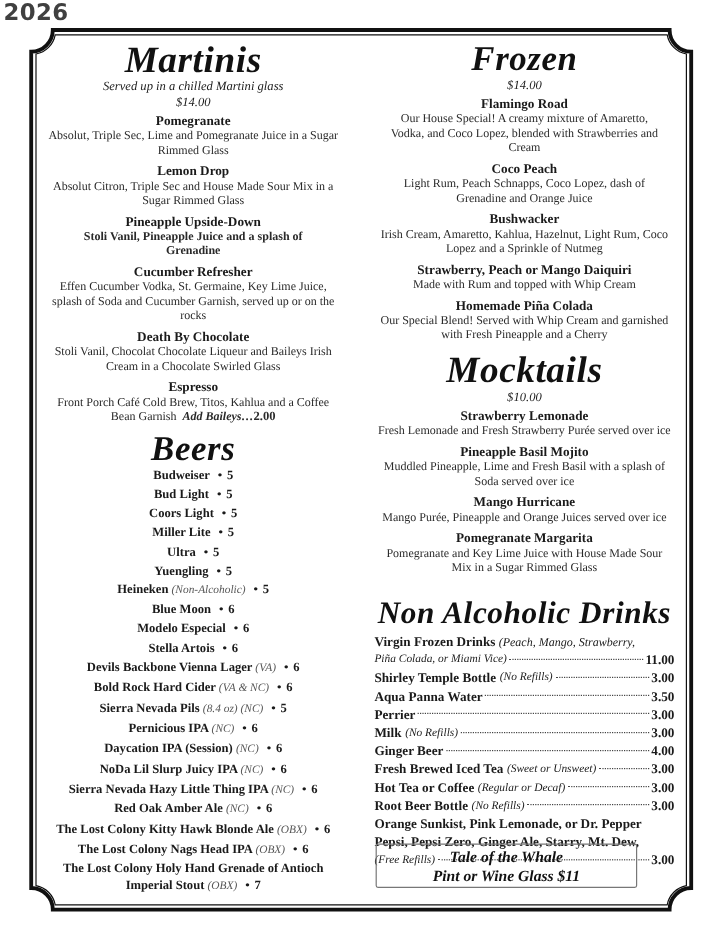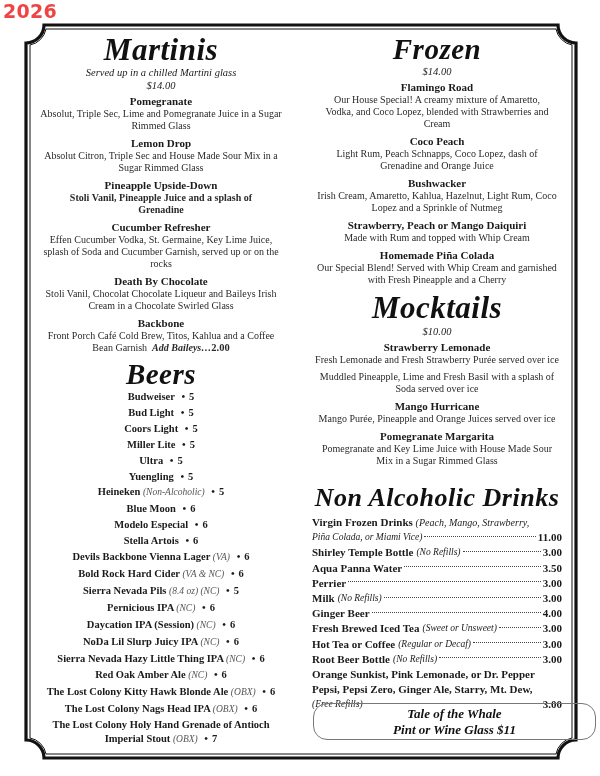--- a/index.html
+++ b/index.html
@@ -1,17 +1,17 @@
 <!DOCTYPE html>
 <html><head>
 <meta charset="utf-8">
 <style>
   html, body { margin:0; padding:0; background:#ffffff; }
   body { width:600px; height:776px; position:relative; overflow:hidden; font-family:"Liberation Serif", "DejaVu Serif", serif; color:#1a1a1a; }
-  .year { position:absolute; left:3px; top:0px; font-family:"DejaVu Sans", "Liberation Sans", sans-serif; font-weight:bold; font-size:19px; letter-spacing:0.3px; color:#ef4444; }
+  .year { position:absolute; left:3px; top:0px; font-family:"DejaVu Sans", "Liberation Sans", sans-serif; font-weight:bold; font-size:19px; letter-spacing:0.3px; color:#404040; }
   .frame { position:absolute; left:0; top:0; width:600px; height:776px; pointer-events:none; }
   .col { position:absolute; text-align:center; }
   .left { left:32px; top:33px; width:258px; }
   .right { left:306px; top:33px; width:262px; }
   .script { font-family:"Liberation Serif", "DejaVu Serif", serif; font-style:italic; font-weight:bold; letter-spacing:0.5px; color:#111; }
   .h-martinis { font-size:31px; line-height:34px; }
   .h-frozen { font-size:29px; line-height:32px; }
   .h-beers { font-size:29px; line-height:30px; margin-top:4px; }
   .h-mock { font-size:31px; line-height:34px; margin-top:2px; }
   .h-nad { font-size:26px; line-height:30px; margin-top:16px; }
@@ -25,21 +25,21 @@
   .beer { font-weight:bold; font-size:10.5px; line-height:15.9px; }
   .beer .note { font-style:italic; font-weight:normal; color:#555; font-size:9.5px; }
   .nad { text-align:left; margin-top:2px; }
   .nrow { display:flex; align-items:center; font-size:11px; line-height:15.2px; }
   .nrow .nm { font-weight:bold; white-space:nowrap; }
   .nrow .nt { font-style:italic; font-weight:normal; font-size:9.5px; margin-left:3px; white-space:nowrap; }
   .nrow .dots { flex:1; border-bottom:1px dotted #444; margin:0 2px 3px 2px; }
   .nrow .pr { font-weight:bold; white-space:nowrap; }
   .nline { font-size:11px; line-height:15.2px; font-weight:bold; white-space:nowrap; }
   .nline .nt { font-style:italic; font-weight:normal; font-size:10px; }
-  .whale { position:absolute; left:313px; top:703px; width:283px; height:37px; border:1.5px solid #777; border-radius:14px; text-align:center; box-sizing:border-box; }
+  .whale { position:absolute; left:313px; top:703px; width:218px; height:37px; border:1.5px solid #777; border-radius:2px; text-align:center; box-sizing:border-box; }
   .whale div { font-family:"Liberation Serif", "DejaVu Serif", serif; font-style:italic; font-weight:bold; font-size:13px; line-height:16px; color:#111; }
 </style>
 </head>
 <body>
 
 <div class="year">2026</div>
 
 <svg class="frame" viewBox="0 0 600 776" xmlns="http://www.w3.org/2000/svg">
   <path d="M44,25 L558,25 A18,18 0 0 0 576,43 L576,740 A18,18 0 0 0 558,758 L44,758 A18,18 0 0 0 26,740 L26,43 A18,18 0 0 0 44,25 Z" fill="none" stroke="#111" stroke-width="3.2"></path>
   <path d="M46,29 L556,29 A20,20 0 0 0 572,45 L572,738 A20,20 0 0 0 556,754 L46,754 A20,20 0 0 0 30,738 L30,45 A20,20 0 0 0 46,29 Z" fill="none" stroke="#111" stroke-width="1"></path>
@@ -64,21 +64,21 @@
   </div>
   <div class="item">
     <div class="iname">Cucumber Refresher</div>
     <div class="idesc" style="padding:0 8px;">Effen Cucumber Vodka, St. Germaine, Key Lime Juice, splash of Soda and Cucumber Garnish, served up or on the rocks</div>
   </div>
   <div class="item">
     <div class="iname">Death By Chocolate</div>
     <div class="idesc">Stoli Vanil, Chocolat Chocolate Liqueur and Baileys Irish Cream in a Chocolate Swirled Glass</div>
   </div>
   <div class="item">
-    <div class="iname">Backbone</div>
+    <div class="iname">Espresso</div>
     <div class="idesc" style="padding:0 10px;">
       <span>Front Porch Café Cold Brew, Titos, Kahlua and a Coffee Bean Garnish</span>
       &nbsp;<i>Add Baileys…</i><b>2.00</b>
     </div>
   </div>
 
   <div class="script h-beers">Beers</div>
   <div id="beer-list">
       <div class="beer"><span>Budweiser</span> <span style="margin: 0px 4px;">•</span><span>5</span></div>
       <div class="beer"><span>Bud Light</span> <span style="margin: 0px 4px;">•</span><span>5</span></div>
@@ -130,20 +130,21 @@
   </div>
 
   <div class="script h-mock">Mocktails</div>
   <div class="price">$10.00</div>
 
   <div class="item">
     <div class="iname">Strawberry Lemonade</div>
     <div class="idesc">Fresh Lemonade and Fresh Strawberry Purée served over ice</div>
   </div>
   <div class="item">
+    <div class="iname">Pineapple Basil Mojito</div>
     <div class="idesc" style="padding:0 6px;">Muddled Pineapple, Lime and Fresh Basil with a splash of Soda served over ice</div>
   </div>
   <div class="item">
     <div class="iname">Mango Hurricane</div>
     <div class="idesc">Mango Purée, Pineapple and Orange Juices served over ice</div>
   </div>
   <div class="item">
     <div class="iname">Pomegranate Margarita</div>
     <div class="idesc" style="padding:0 10px;">Pomegranate and Key Lime Juice with House Made Sour Mix in a Sugar Rimmed Glass</div>
   </div>

